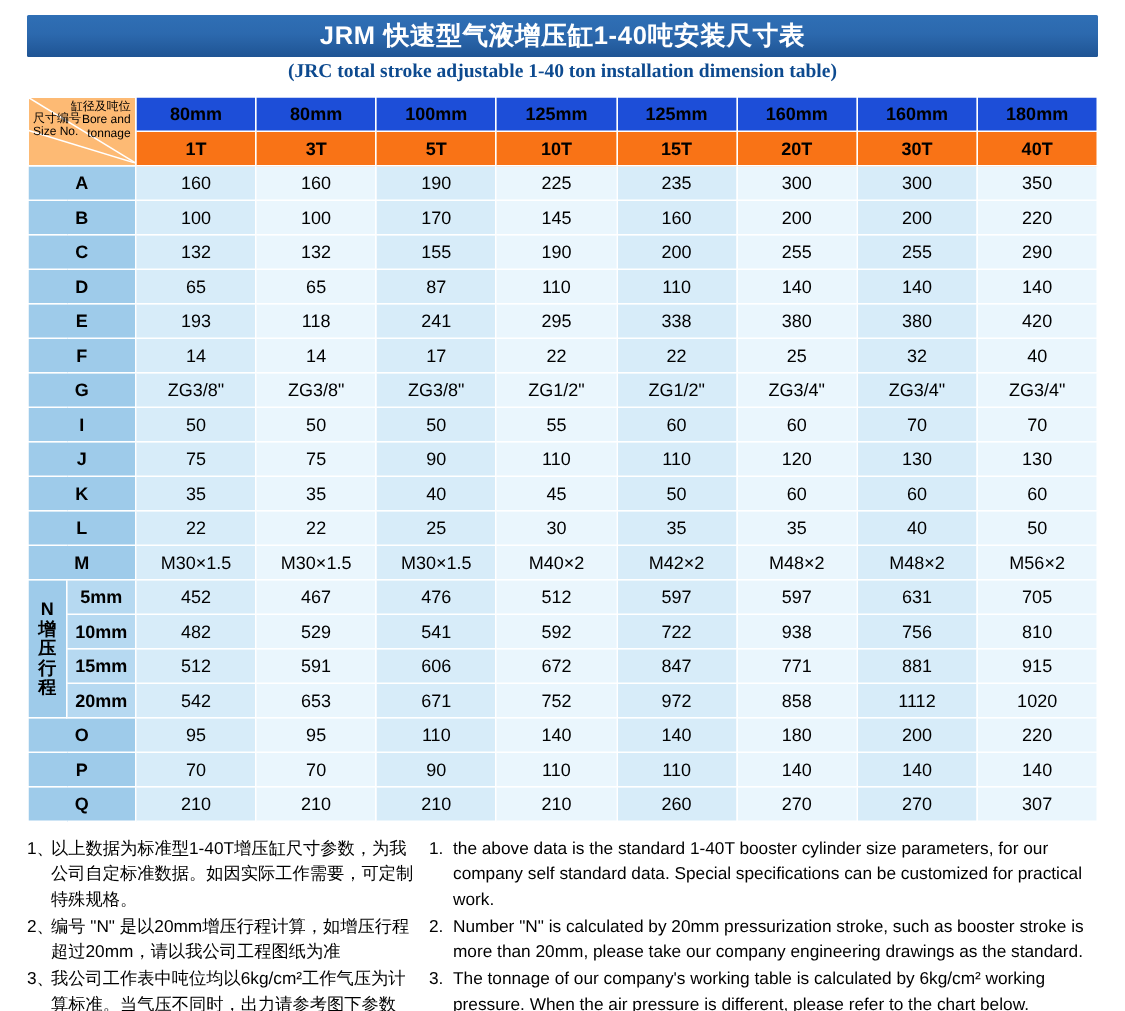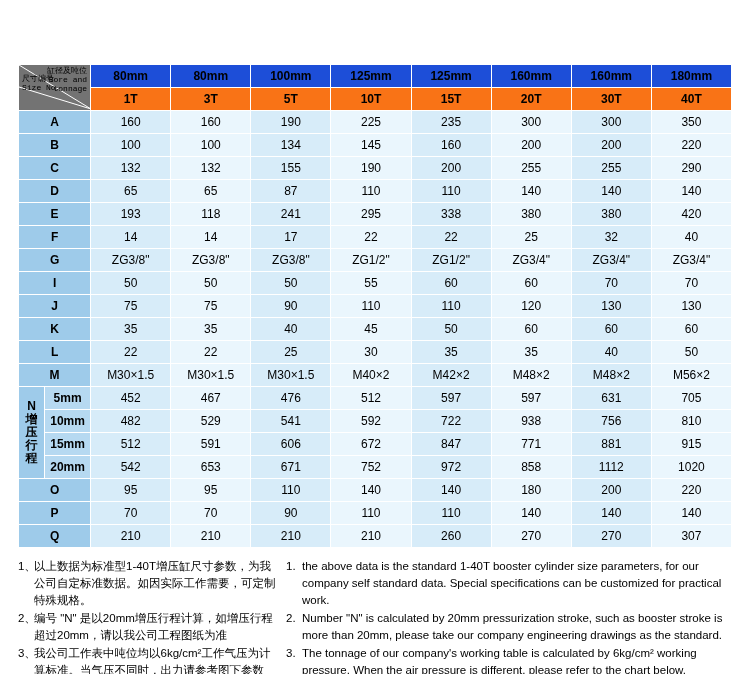--- a/index.html
+++ b/index.html
@@ -93,25 +93,24 @@
     font-size: 11px;
     font-weight: bold;
   }
   .c-a {
     background: #d7ecf9;
   }
   .c-b {
     background: #eaf6fd;
   }
   .corner {
-    background: #737373;
+    background: #fdba74;
     position: relative;
     height: 44px;
     padding: 0;
-    font-family: Liberation Mono, monospace;
   }
   .corner .diag {
     position: absolute;
     left: 0; top: 0; right: 0; bottom: 0;
     overflow: hidden;
   }
   .corner .diag svg { display: block; }
   .corner .t-right {
     position: absolute;
     right: 3px;
@@ -177,20 +176,24 @@
   .note-text-en {
     flex: 1;
   }
 </style>
 </head>
 <body>
 
 <div class="page">
 
   <div class="header">
+    <div class="header-bar">
+      <div class="title">JRM 快速型气液增压缸1-40吨安装尺寸表</div>
+    </div>
+    <div class="header-sub">(JRC total stroke adjustable 1-40 ton installation dimension table)</div>
   </div>
 
   <table class="spec">
     <colgroup>
       <col style="width:26px">
       <col style="width:46px">
       <col style="width:80px">
       <col style="width:80px">
       <col style="width:80px">
       <col style="width:80px">
@@ -249,21 +252,21 @@
         <td class="c-a">235</td>
         <td class="c-b">300</td>
         <td class="c-a">300</td>
         <td class="c-b">350</td>
       </tr>
 
       <tr>
         <td class="c-label" colspan="2">B</td>
         <td class="c-a">100</td>
         <td class="c-b">100</td>
-        <td class="c-a">134</td>
+        <td class="c-a">170</td>
         <td class="c-b">145</td>
         <td class="c-a">160</td>
         <td class="c-b">200</td>
         <td class="c-a">200</td>
         <td class="c-b">220</td>
       </tr>
 
       <tr>
         <td class="c-label" colspan="2">C</td>
         <td class="c-a">132</td>

